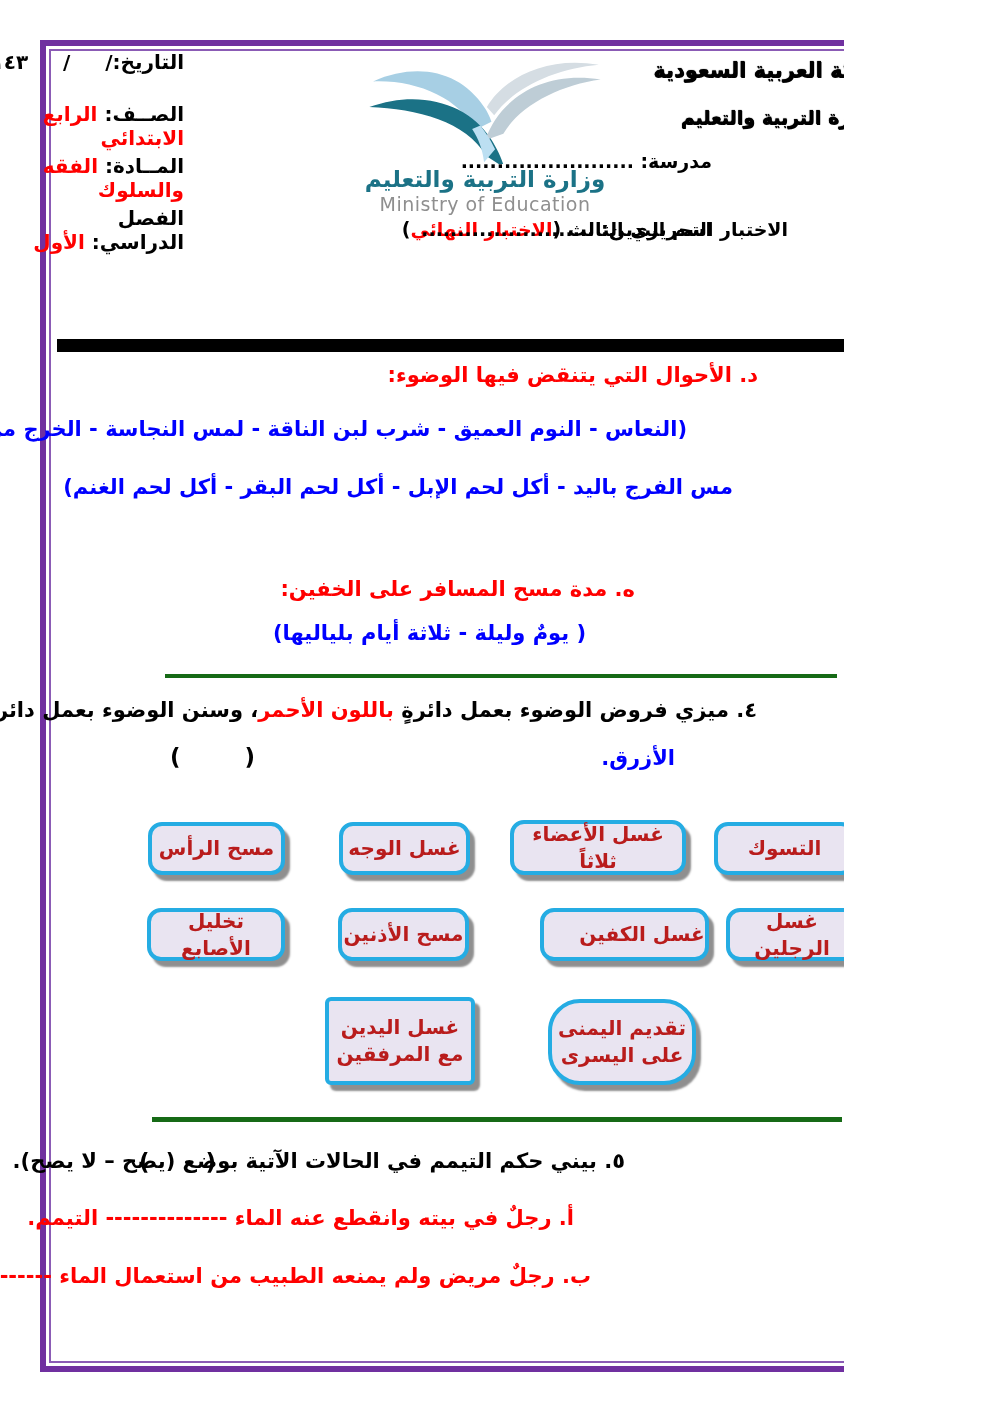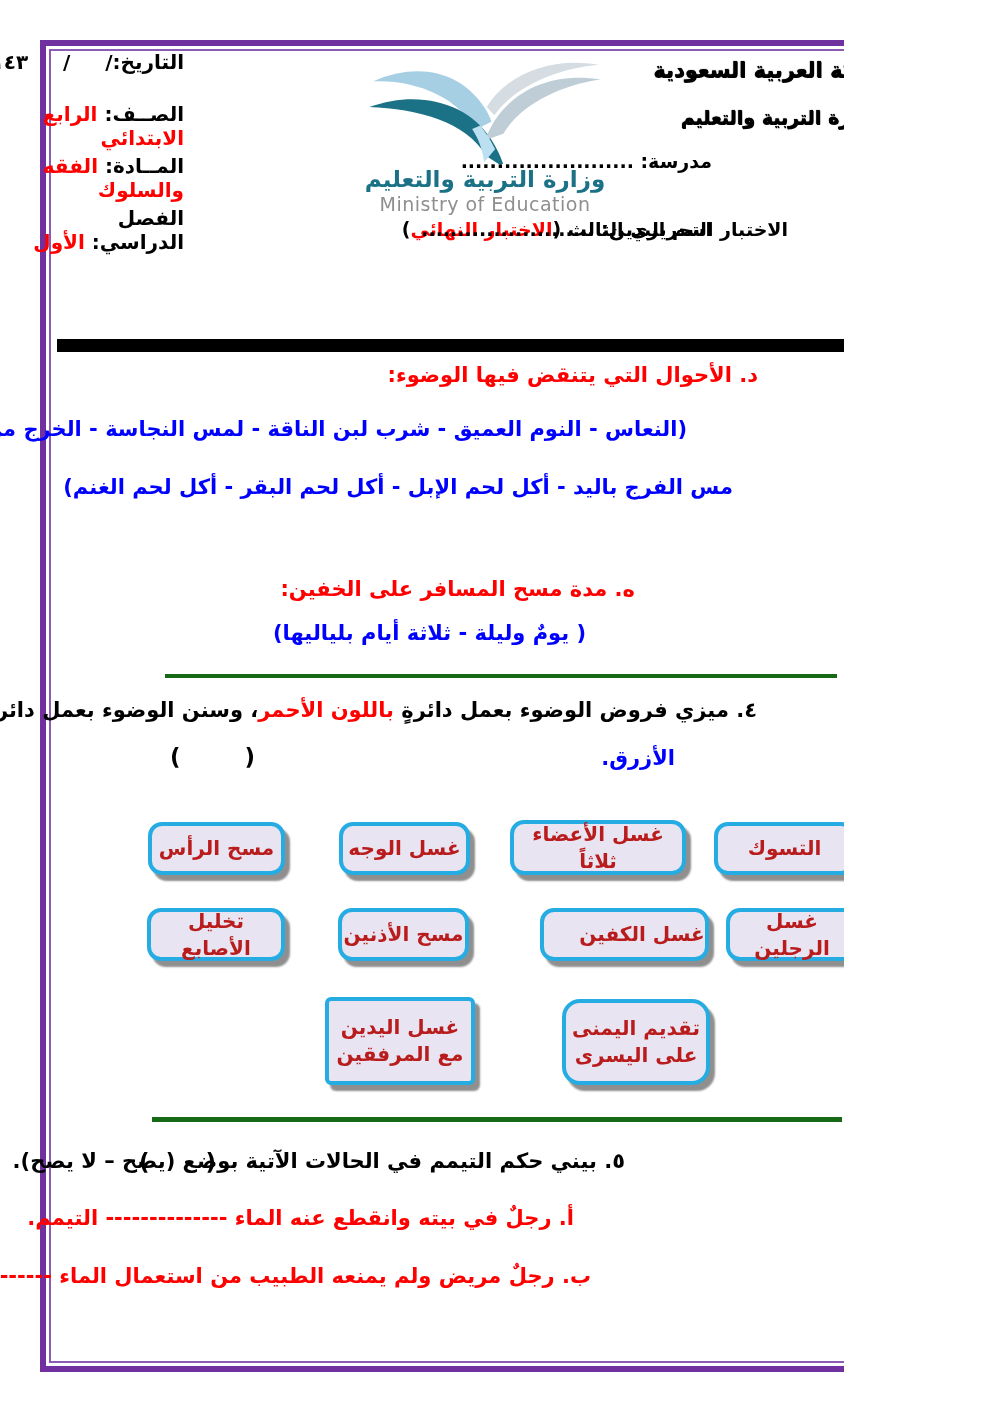--- a/index.html
+++ b/index.html
@@ -40,21 +40,21 @@
         white-space:pre-line;line-height:1.35;}
   .b0{left:148px;top:822px;width:129px;height:45px;}
   .b1{left:339px;top:822px;width:123px;height:45px;}
   .b2{left:510px;top:820px;width:168px;height:47px;}
   .b3{left:714px;top:822px;width:133px;height:45px;}
   .b4{left:147px;top:908px;width:130px;height:45px;}
   .b5{left:338px;top:908px;width:123px;height:45px;}
   .b6{left:540px;top:908px;width:126px;height:45px;padding-left:35px;}
   .b7{left:726px;top:908px;width:124px;height:45px;}
   .b8{left:325px;top:997px;width:142px;height:80px;border-radius:6px;}
-  .b9{left:562px;top:999px;width:140px;height:78px;border-radius:18px;}
+  .b9{left:548px;top:999px;width:140px;height:78px;border-radius:32px;}
 
   .ans{font-weight:bold;font-size:23px;color:#000;white-space:pre;}
 </style>
 </head>
 <body>
 
 <div id="page">
 
   <div class="frame-outer">
     <div class="frame-inner"></div>

